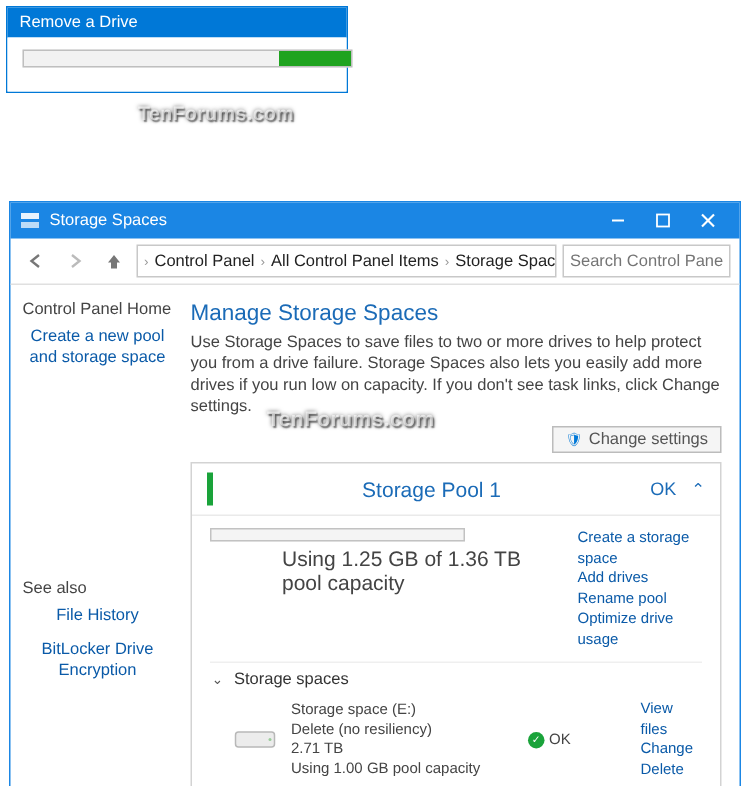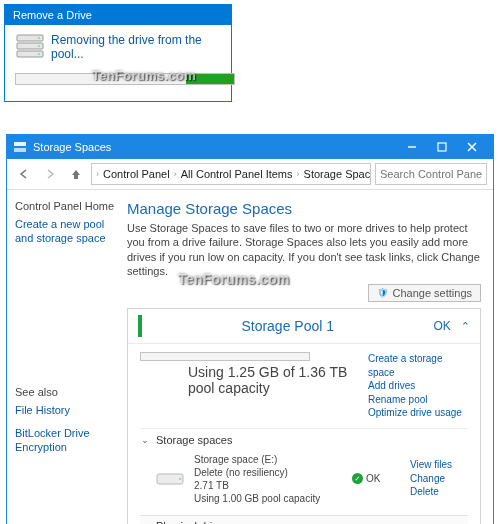--- a/index.html
+++ b/index.html
@@ -29,42 +29,42 @@
   .toolbar { display: flex; align-items: center; gap: 4px; padding: 4px 6px; border-bottom: 1px solid #e0e0e0; }
   .nav-btn { width: 22px; height: 22px; display: flex; align-items: center; justify-content: center; color: #666; }
   .breadcrumb { flex: 1; border: 1px solid #c8c8c8; height: 22px; display: flex; align-items: center; padding: 0 4px; gap: 4px; overflow: hidden; }
   .bc-seg { color: #222; white-space: nowrap; }
   .bc-sep { color: #999; font-size: 9px; }
   .search { width: 112px; border: 1px solid #c8c8c8; height: 22px; display: flex; align-items: center; padding: 0 4px; color: #888; gap: 4px; }
   .search input { border: 0; outline: 0; width: 100%; font: inherit; color: #888; background: transparent; }
 
   .content { display: flex; flex: 1; min-height: 0; }
   .sidebar { width: 116px; padding: 10px 8px; font-size: 11px; }
-  .sb-link { color: #0a5aa8; margin-bottom: 10px; line-height: 1.25; cursor: pointer; }
+  .sb-link { color: #0a5aa8; margin-bottom: 10px; line-height: 1.25; cursor: pointer; text-align: center; }
   .sb-plain { color: #444; margin-bottom: 6px; }
   .sb-section { margin-top: 140px; }
   .main { flex: 1; padding: 10px 12px 10px 4px; overflow: hidden; }
   .main h1 { color: #1b6bb7; font-weight: normal; font-size: 15px; margin-bottom: 4px; }
   .desc { color: #444; line-height: 1.3; margin-bottom: 6px; }
   .change-row { text-align: right; margin-bottom: 6px; }
   .change-btn { display: inline-flex; align-items: center; gap: 4px; border: 1px solid #bcbcbc; background: #f5f5f5; padding: 2px 8px; color: #555; }
   .shield { font-size: 9px; color: #0078d7; }
 
   .pool-box { border: 1px solid #d3d3d3; }
   .pool-header { display: flex; align-items: center; padding: 6px 10px; border-bottom: 1px solid #eaeaea; gap: 6px; text-align: center; }
   .pool-header .bar { width: 4px; height: 22px; background: #1aa33a; }
   .pool-title { color: #1b6bb7; font-size: 14px; flex: 1; }
   .pool-ok { color: #1b6bb7; font-size: 12px; margin-right: 4px; }
   .pool-body { padding: 8px 12px; }
   .usage-row { display: flex; gap: 12px; margin-bottom: 8px; }
   .usage-left { flex: 1; }
   .usage-bar { width: 170px; height: 9px; border: 1px solid #c2c2c2; background: #f4f4f4; margin-bottom: 3px; }
   .usage-text { color: #444; font-size: 14px; margin-left: 48px; }
   .usage-links { width: 100px; }
-  .plink { color: #0a5aa8; font-size: 10px; line-height: 1.35; cursor: pointer; }
+  .plink { color: #0a5aa8; font-size: 10px; line-height: 1.35; cursor: pointer; margin-left: 17px; }
 
   .section-row { display: flex; align-items: center; gap: 6px; padding: 5px 0 3px; color: #333; cursor: pointer; }
   .section-row.expanded { border-top: 1px solid #efefef; }
   .chev { font-size: 9px; color: #555; width: 10px; text-align: center; }
   .section-divider { border-top: 1px solid #e3e3e3; border-bottom: 1px solid #e3e3e3; background: #fafafa; padding: 4px 0; margin-top: 2px; }
 
   .drive-row { display: flex; gap: 10px; padding: 4px 0 8px 16px; align-items: center; }
   .drive-icon svg { display: block; }
   .drive-info { flex: 1; color: #444; font-size: 10px; line-height: 1.3; }
   .drive-status { width: 48px; display: flex; align-items: flex-start; gap: 3px; color: #444; font-size: 10px; }
@@ -75,33 +75,20 @@
   .wm { position: absolute; font-family: Tahoma, sans-serif; font-weight: bold; color: rgba(255,255,255,0.62); text-shadow: 0 0 3px rgba(0,0,0,0.55), 1px 1px 1px rgba(0,0,0,0.5); pointer-events: none; letter-spacing: .3px; }
 </style>
 </head>
 <body>
 
 <div class="dialog">
   <div class="dialog-titlebar">
     <span>Remove a Drive</span>
   </div>
   <div class="dialog-body">
-    <div class="dialog-row">
-      <span class="dialog-icon">
-        <svg width="30" height="28" viewBox="0 0 30 28">
-          <rect x="2" y="2" width="26" height="6" rx="1" fill="#e6e6e6" stroke="#9a9a9a"></rect>
-          <rect x="2" y="10" width="26" height="6" rx="1" fill="#e6e6e6" stroke="#9a9a9a"></rect>
-          <rect x="2" y="18" width="26" height="6" rx="1" fill="#e6e6e6" stroke="#9a9a9a"></rect>
-          <circle cx="24" cy="5" r="1" fill="#8bd48b"></circle>
-          <circle cx="24" cy="13" r="1" fill="#8bd48b"></circle>
-          <circle cx="24" cy="21" r="1" fill="#8bd48b"></circle>
-        </svg>
-      </span>
-      <span class="dialog-msg">Removing the drive from the pool...</span>
-    </div>
     <div class="prog-wrap">
       <div class="prog-fill"></div>
     </div>
   </div>
 </div>
 
 <div class="wm" style="top:68px; left:92px; font-size:13px;">TenForums.com</div>
 
 <div class="win">
   <div class="win-titlebar">

